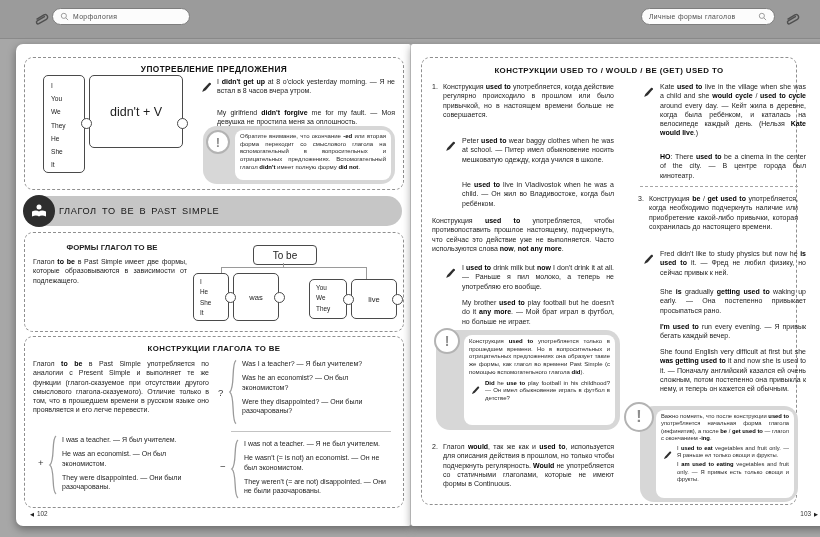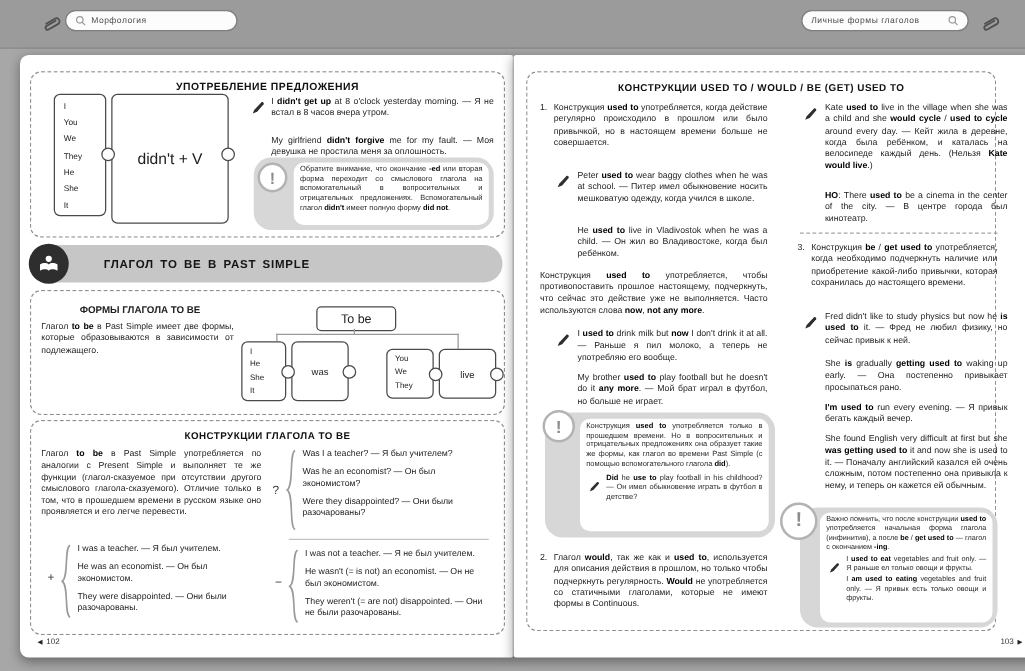--- a/index.html
+++ b/index.html
@@ -20,21 +20,21 @@
   .ex{position:absolute;font-size:7px;line-height:9.3px;color:#232323;text-align:justify;}
   .small-note{font-size:6px;line-height:7.7px;color:#2a2a2a;text-align:justify;}
   b{font-weight:bold;color:#000;}
   
   .piece{position:absolute;border:1.2px solid #4a4a4a;border-radius:5px;background:#fff;box-sizing:border-box;}
   .knob{position:absolute;width:11px;height:11px;border:1.2px solid #4a4a4a;border-radius:50%;background:#fff;box-sizing:border-box;z-index:2;}
   .pron{font-size:6.6px;color:#222;}
   
   .capsule{position:absolute;background:#c6c6c6;border-radius:16px;display:flex;align-items:center;}
   .capsule .dark{width:32px;height:32px;border-radius:50%;background:#2e2e2e;flex:0 0 auto;margin-left:-1px;display:flex;align-items:center;justify-content:center;}
-  .capsule .cap-t{font-weight:bold;font-size:9.2px;letter-spacing:.6px;color:#151515;margin-left:28px;word-spacing:2px;}
+  .capsule .cap-t{font-weight:normal;font-size:9.2px;letter-spacing:.6px;color:#151515;margin-left:4px;word-spacing:2px;}
   
   .note{position:absolute;background:#d7d7d7;border-radius:14px;}
   .note .card{position:absolute;background:#fff;border-radius:8px;}
   .bang{position:absolute;background:#fff;border:2px solid #b3b3b3;border-radius:50%;color:#8d8d8d;font-weight:bold;display:flex;align-items:center;justify-content:center;z-index:3;box-sizing:border-box;}
   .brace{position:absolute;}
   .divider{position:absolute;height:1px;background:#c3c3c3;}
   .dash-div{position:absolute;height:0;border-top:1px dashed #a5a5a5;}
   .sign{position:absolute;font-size:9.5px;color:#333;}
   .numitem{position:absolute;}
   .numitem .num{position:absolute;left:0;top:0;font-size:7px;line-height:9.3px;color:#232323;}
@@ -88,21 +88,21 @@
       <div class="pron" style="line-height:13.2px;">
         <div>I</div>
         <div>You</div>
         <div>We</div>
         <div>They</div>
         <div>He</div>
         <div>She</div>
         <div>It</div>
       </div>
     </div>
-    <div class="piece" style="left:64px;top:17px;width:94px;height:104px;display:flex;align-items:center;justify-content:center;">
+    <div class="piece" style="left:64px;top:17px;width:94px;height:73px;display:flex;align-items:center;justify-content:center;">
       <span style="font-size:12.5px;color:#1c1c1c;">didn't + V</span>
     </div>
     <div class="knob" style="left:56px;top:60px;"></div>
     <div class="knob" style="left:152px;top:60px;"></div>
 
     <div class="pen" style="left:176px;top:21px;">
       <svg viewBox="0 0 14 14" width="11" height="11">
           <path d="M1.5 12.5 L3 8.8 L10.2 1.2 C11.3 .2 13.4 1.6 12.6 3 L6 10.6 L2.8 12 Z" fill="#2e2e2e"></path>
         </svg>
     </div>
@@ -121,21 +121,21 @@
     <div class="dark">
       <svg viewBox="0 0 20 20" width="20" height="20">
           <circle cx="10" cy="6" r="2.5" fill="#fff"></circle>
           <path d="M3 10.5 C6 9 8.5 9.3 10 10.6 C11.5 9.3 14 9 17 10.5 L17 15.5 C14 14 11.5 14.2 10 15.6 C8.5 14.2 6 14 3 15.5 Z" fill="#fff"></path>
         </svg>
     </div>
     <div class="cap-t">ГЛАГОЛ  TO  BE  В  PAST  SIMPLE</div>
   </div>
 
   <div class="dash-box" style="left:8px;top:188px;width:378px;height:98px;">
-    <div style="position:absolute;left:12px;top:10px;width:150px;text-align:center;font-weight:bold;font-size:7.8px;">ФОРМЫ  ГЛАГОЛА  TO  BE</div>
+    <div style="position:absolute;left:12px;top:10px;width:150px;text-align:center;font-weight:bold;font-size:7.8px;">ФОРМЫ  ГЛАГОЛ  TO  BE</div>
     <div class="t7 just" style="position:absolute;left:8px;top:24px;width:154px;">Глагол <b>to be</b> в Past Simple имеет две формы, которые образовываются в зависимости от подлежащего.</div>
 
     <div style="position:absolute;left:228px;top:12px;width:62px;height:18px;border:1.2px solid #4a4a4a;border-radius:4px;display:flex;align-items:center;justify-content:center;font-size:10px;">To be</div>
     <div class="conn" style="left:196px;top:34px;width:146px;height:1px;"></div>
     <div class="conn" style="left:258px;top:30px;width:1px;height:5px;"></div>
     <div class="conn" style="left:196px;top:34px;width:1px;height:6px;"></div>
     <div class="conn" style="left:341px;top:34px;width:1px;height:12px;"></div>
 
     <div class="piece" style="left:168px;top:40px;width:36px;height:48px;padding:3px 0 0 6px;">
       <div class="pron" style="line-height:10.4px;font-size:6.4px;">

